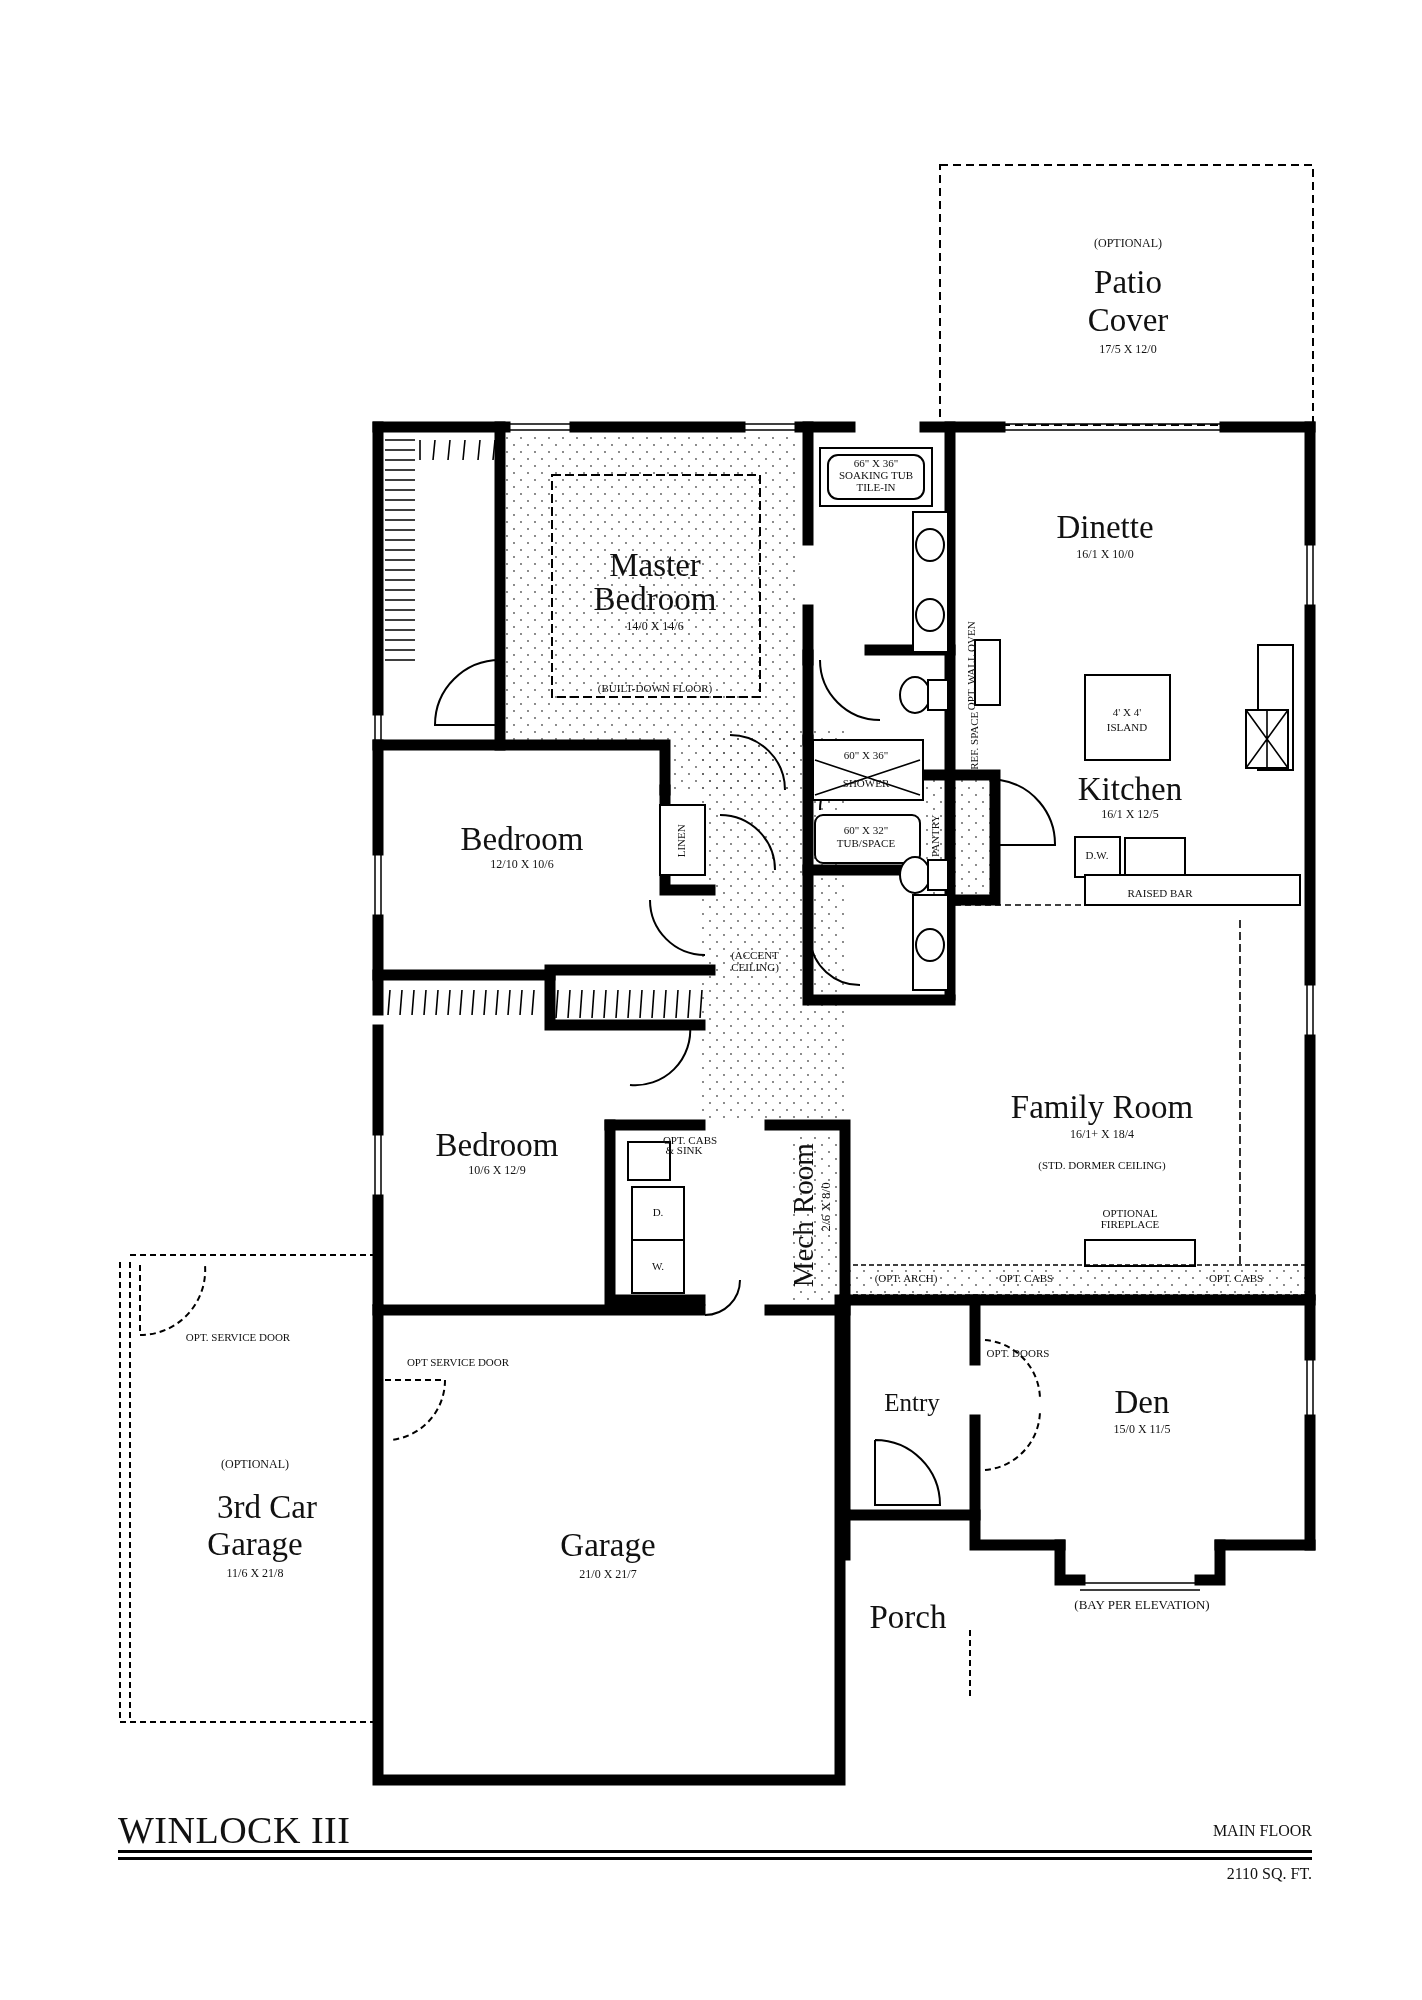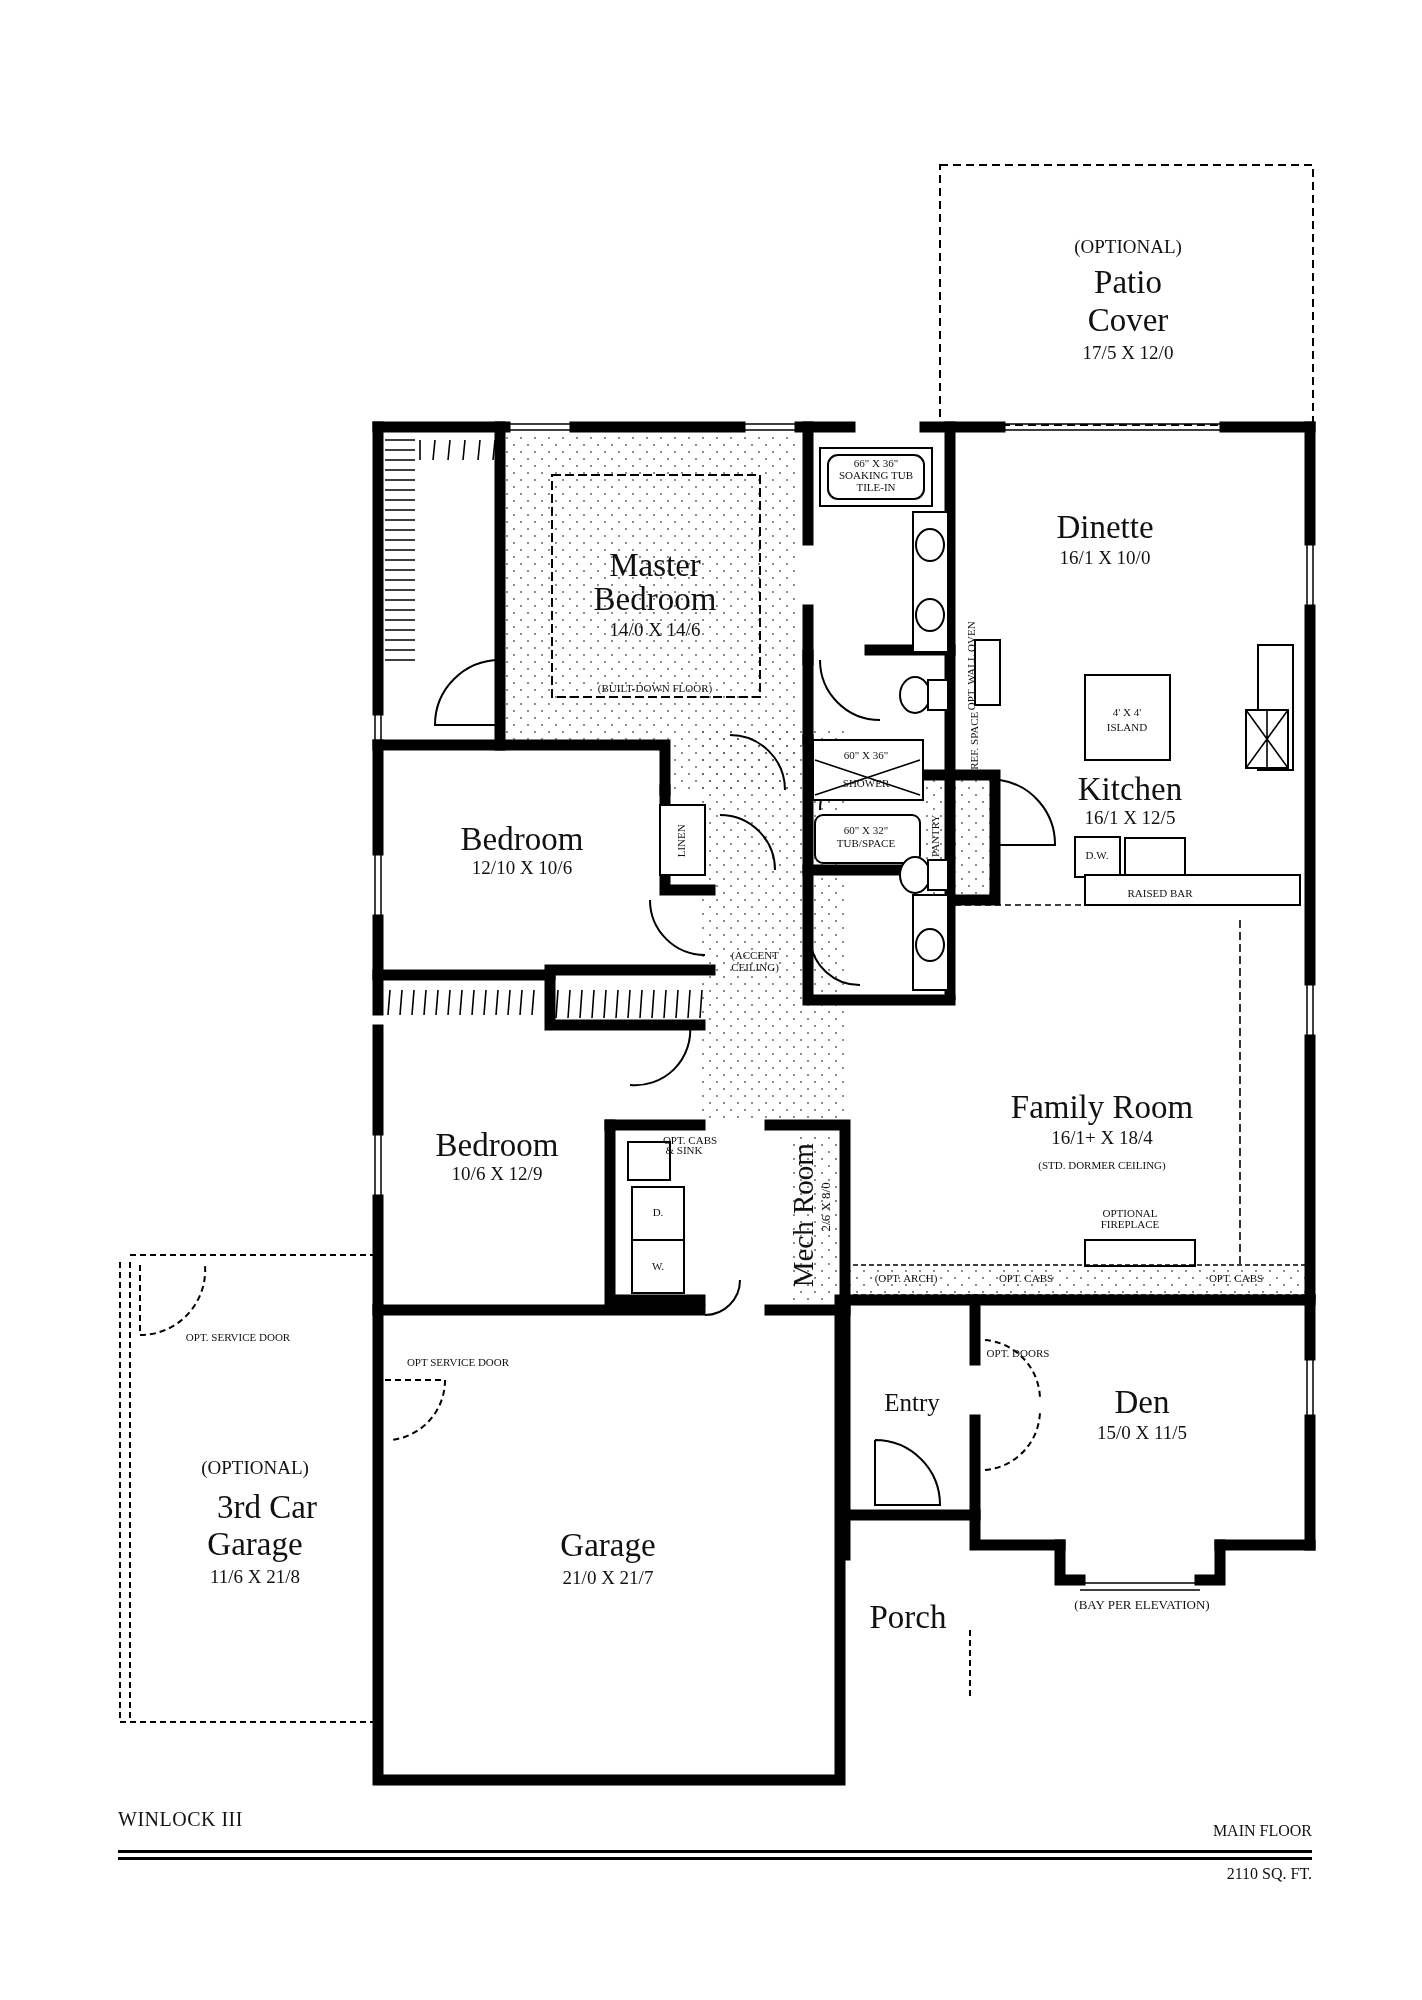--- a/index.html
+++ b/index.html
@@ -1,25 +1,25 @@
 <!DOCTYPE html>
 <html><head>
 <meta charset="utf-8">
 <style>
   html,body{margin:0;padding:0;background:#ffffff;}
   body{width:1422px;height:2000px;position:relative;overflow:hidden;font-family:"Liberation Serif","DejaVu Serif",serif;color:#111;}
   #plan{position:absolute;left:0;top:0;width:1422px;height:2000px;}
   .lbl{position:absolute;text-align:center;line-height:1.05;white-space:nowrap;transform:translateX(-50%);}
   .big{font-size:33px;}
   .mid{font-size:29px;}
-  .dim{font-size:19px;}
+  .dim{font-size:12px;}
   .sm{font-size:13px;}
   .xs{font-size:11px;}
   .vert{transform:translateX(-50%) rotate(-90deg);transform-origin:center center;}
-  .footer-title{position:absolute;left:118px;top:1808px;font-size:20px;letter-spacing:0.5px;}
+  .footer-title{position:absolute;left:118px;top:1808px;font-size:38px;letter-spacing:0.5px;}
   .footer-right{position:absolute;right:110px;font-size:16px;text-align:right;}
 </style>
 </head>
 <body>
 
 <svg id="plan" viewBox="0 0 1422 2000" xmlns="http://www.w3.org/2000/svg">
   <defs>
     <pattern id="dots" width="14" height="14" patternUnits="userSpaceOnUse">
       <circle cx="3" cy="4" r="0.9" fill="#555"></circle>
       <circle cx="10" cy="11" r="0.9" fill="#555"></circle>

